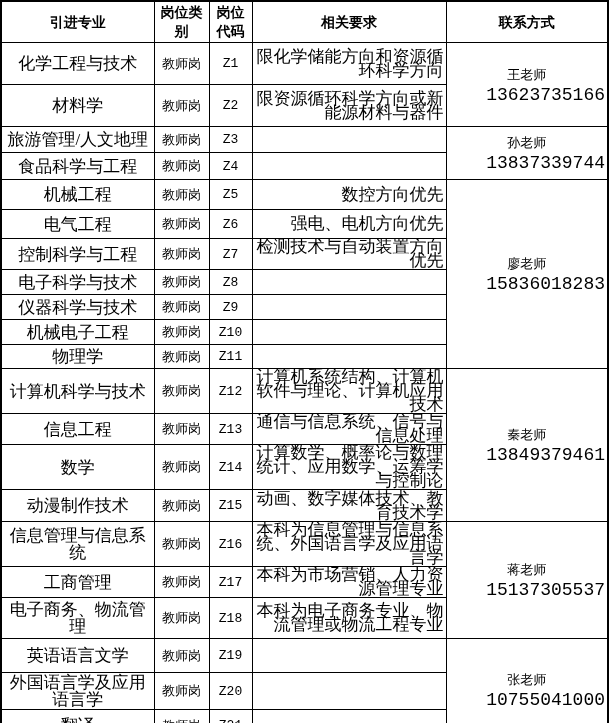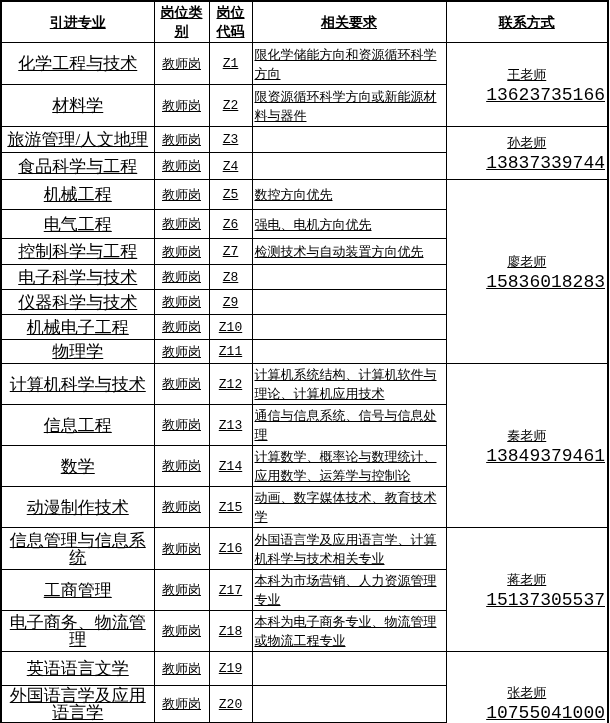--- a/index.html
+++ b/index.html
@@ -7,21 +7,20 @@
     padding: 0;
     background: #ffffff;
   }
   .page {
     width: 610px;
     height: 723px;
     background: #ffffff;
     box-sizing: border-box;
     font-family: "Liberation Serif", "DejaVu Serif", serif;
     color: #000000;
-    text-decoration: underline;
   }
   table.recruit {
     border-collapse: collapse;
     table-layout: fixed;
     width: 607px;
     margin: 0;
     border: 2px solid #000000;
   }
   table.recruit th,
   table.recruit td {
@@ -47,23 +46,23 @@
   td.category {
     text-align: center;
     font-size: 13px;
   }
   td.code {
     text-align: center;
     font-family: "Liberation Mono", "DejaVu Sans Mono", monospace;
     font-size: 13px;
   }
   td.requirement {
-    text-align: left;
-    font-size: 13px;
-    line-height: 19px;
+    text-align: right;
+    font-size: 17px;
+    line-height: 14px;
     padding: 1px 4px;
   }
   td.contact {
     text-align: center;
     font-size: 13px;
     line-height: 21px;
   }
   td.contact .phone {
     font-family: "Liberation Mono", "DejaVu Sans Mono", monospace;
     font-size: 18px;
@@ -196,21 +195,21 @@
         <tr style="height: 32px;">
           <td class="major">动漫制作技术</td>
           <td class="category">教师岗</td>
           <td class="code">Z15</td>
           <td class="requirement">动画、数字媒体技术、教育技术学</td>
         </tr>
         <tr style="height: 42px;">
           <td class="major">信息管理与信息系统</td>
           <td class="category">教师岗</td>
           <td class="code">Z16</td>
-          <td class="requirement">外国语言学及应用语言学、计算机科学与技术相关专业</td>
+          <td class="requirement">本科为信息管理与信息系统、外国语言学及应用语言学</td>
           <td class="contact" rowspan="3">
             <div>蒋老师</div>
             <div class="phone">15137305537</div>
           </td>
         </tr>
         <tr style="height: 30px;">
           <td class="major">工商管理</td>
           <td class="category">教师岗</td>
           <td class="code">Z17</td>
           <td class="requirement">本科为市场营销、人力资源管理专业</td>

